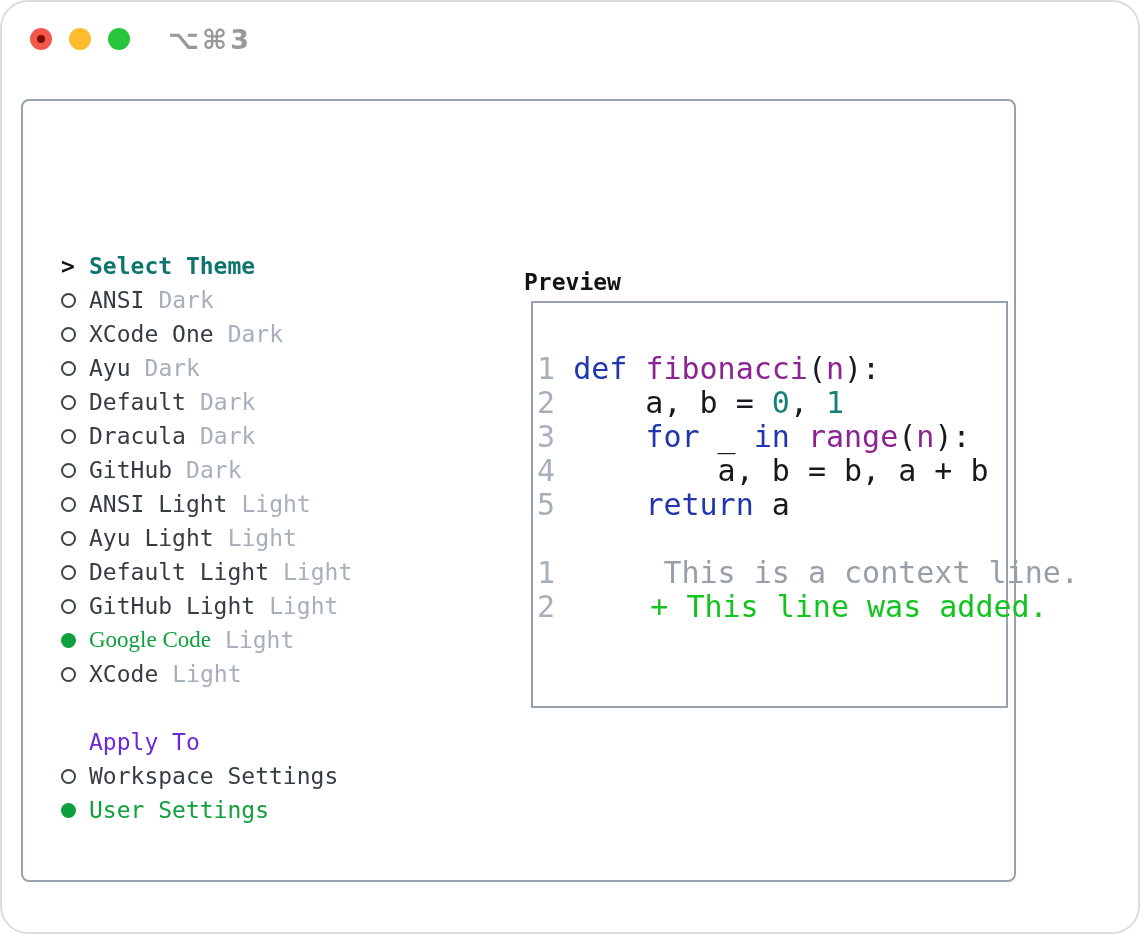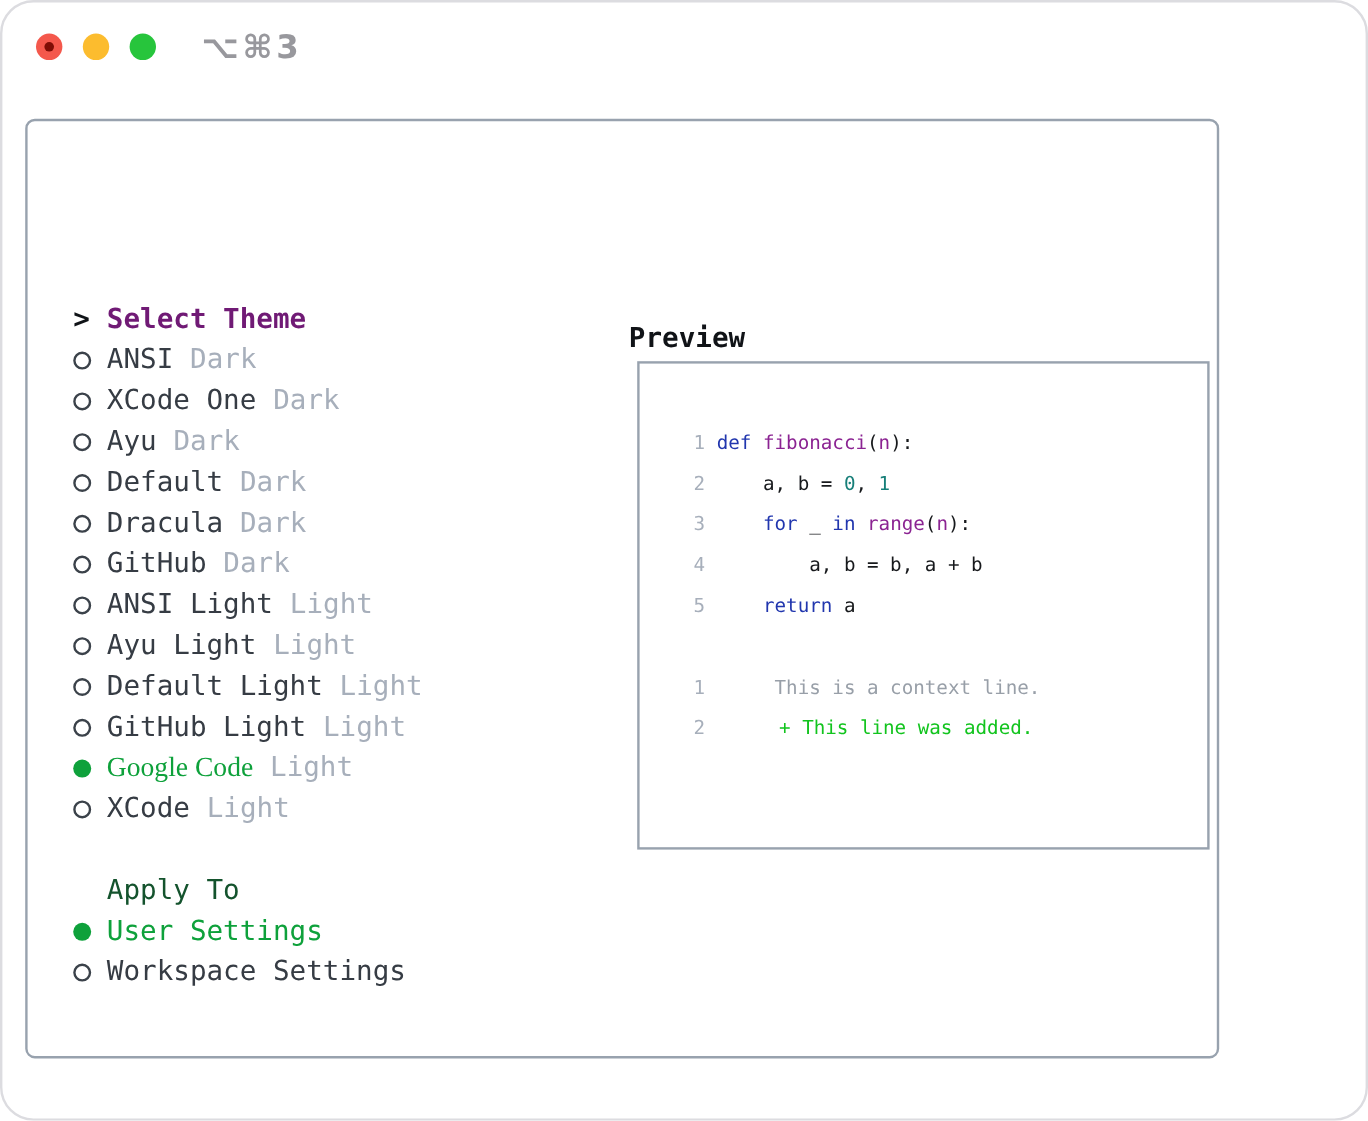--- a/index.html
+++ b/index.html
@@ -26,42 +26,42 @@
   
   .panel { position: absolute; left: 19px; top: 97px; width: 995px; height: 783px;
            box-sizing: border-box; border: 2px solid #98a2ae; border-radius: 8px;
            background: #ffffff; }
 
   .row { display: flex; align-items: center; height: 34px; white-space: pre; }
   .left-col { position: absolute; left: 38px; top: 148px; font-size: 23px; color: #363c44; }
 
   .slot { display: inline-flex; align-items: center; width: 28px; flex: 0 0 28px; }
   .cursor { font-weight: bold; color: #101317; }
-  .hdr { font-weight: bold; color: #701a75; }
-  .subhdr { color: #14532d; }
+  .hdr { font-weight: bold; color: #0f766e; }
+  .subhdr { color: #6d28d9; }
 
   .dot-out { width: 15px; height: 15px; border: 2.5px solid #3b424a; border-radius: 50%;
              box-sizing: border-box; }
   .dot-sel { width: 15px; height: 15px; border-radius: 50%; background: #0ea13b; }
 
   .theme-name { color: #363c44; text-align: right; }
   .theme-row.selected .theme-name { color: #0ea13b; font-family: Liberation Serif, serif; }
   .variant { color: #a7afbb; margin-left: 14px; }
   .apply-label { color: #363c44; }
   .apply-row.selected .apply-label { color: #0ea13b; }
 
   .help { position: absolute; left: 38px; top: 760px; font-size: 23px; line-height: 34px;
           color: #a7afbb; white-space: pre; }
 
   
   .preview-title { position: absolute; left: 501px; top: 148px; height: 34px; line-height: 34px;
                    font-size: 23px; font-weight: bold; color: #101317; white-space: pre; margin-top: 16px; }
   .preview-box { position: absolute; left: 508px; top: 200px; width: 477px; height: 407px;
                  box-sizing: border-box; border: 2px solid #98a2ae; background: #ffffff; }
-  .code { position: absolute; left: 555px; top: 251px; font-size: 16px; line-height: 34px;
+  .code { position: absolute; left: 514px; top: 251px; font-size: 30px; line-height: 34px;
           color: #17191c; }
   .code-line { height: 34px; white-space: pre; }
   .tok-ln  { color: #a7afbb; }
   .tok-kw  { color: #2136ae; }
   .tok-fn  { color: #8b2392; }
   .tok-num { color: #177f79; }
   .tok-ctx { color: #989fa8; }
   .tok-del { color: #c83420; }
   .tok-add { color: #12c41e; margin-left: 23px; }
 </style>
@@ -99,22 +99,22 @@
           <div class="row theme-row"><span class="slot"><span class="dot-out"></span></span><span class="theme-name">GitHub Light</span><span class="variant">Light</span></div>
           <div class="row theme-row selected"><span class="slot"><span class="dot-sel"></span></span><span class="theme-name">Google Code</span><span class="variant">Light</span></div>
           <div class="row theme-row"><span class="slot"><span class="dot-out"></span></span><span class="theme-name">XCode</span><span class="variant">Light</span></div>
         </div>
       <div class="row"></div>
       <div class="row">
         <span class="slot"></span>
         <span class="subhdr">Apply To</span>
       </div>
       <div>
+          <div class="row apply-row"><span class="slot"><span class="dot-out"></span></span><span class="apply-label">Workspace Settings</span></div>
           <div class="row apply-row selected"><span class="slot"><span class="dot-sel"></span></span><span class="apply-label">User Settings</span></div>
-          <div class="row apply-row"><span class="slot"><span class="dot-out"></span></span><span class="apply-label">Workspace Settings</span></div>
         </div>
     </div>
 
     <div class="help">
       <div>(Use Enter to select, Tab to</div>
       
     </div>
 
     <div class="preview-title">Preview</div>
     <div class="preview-box"></div>

